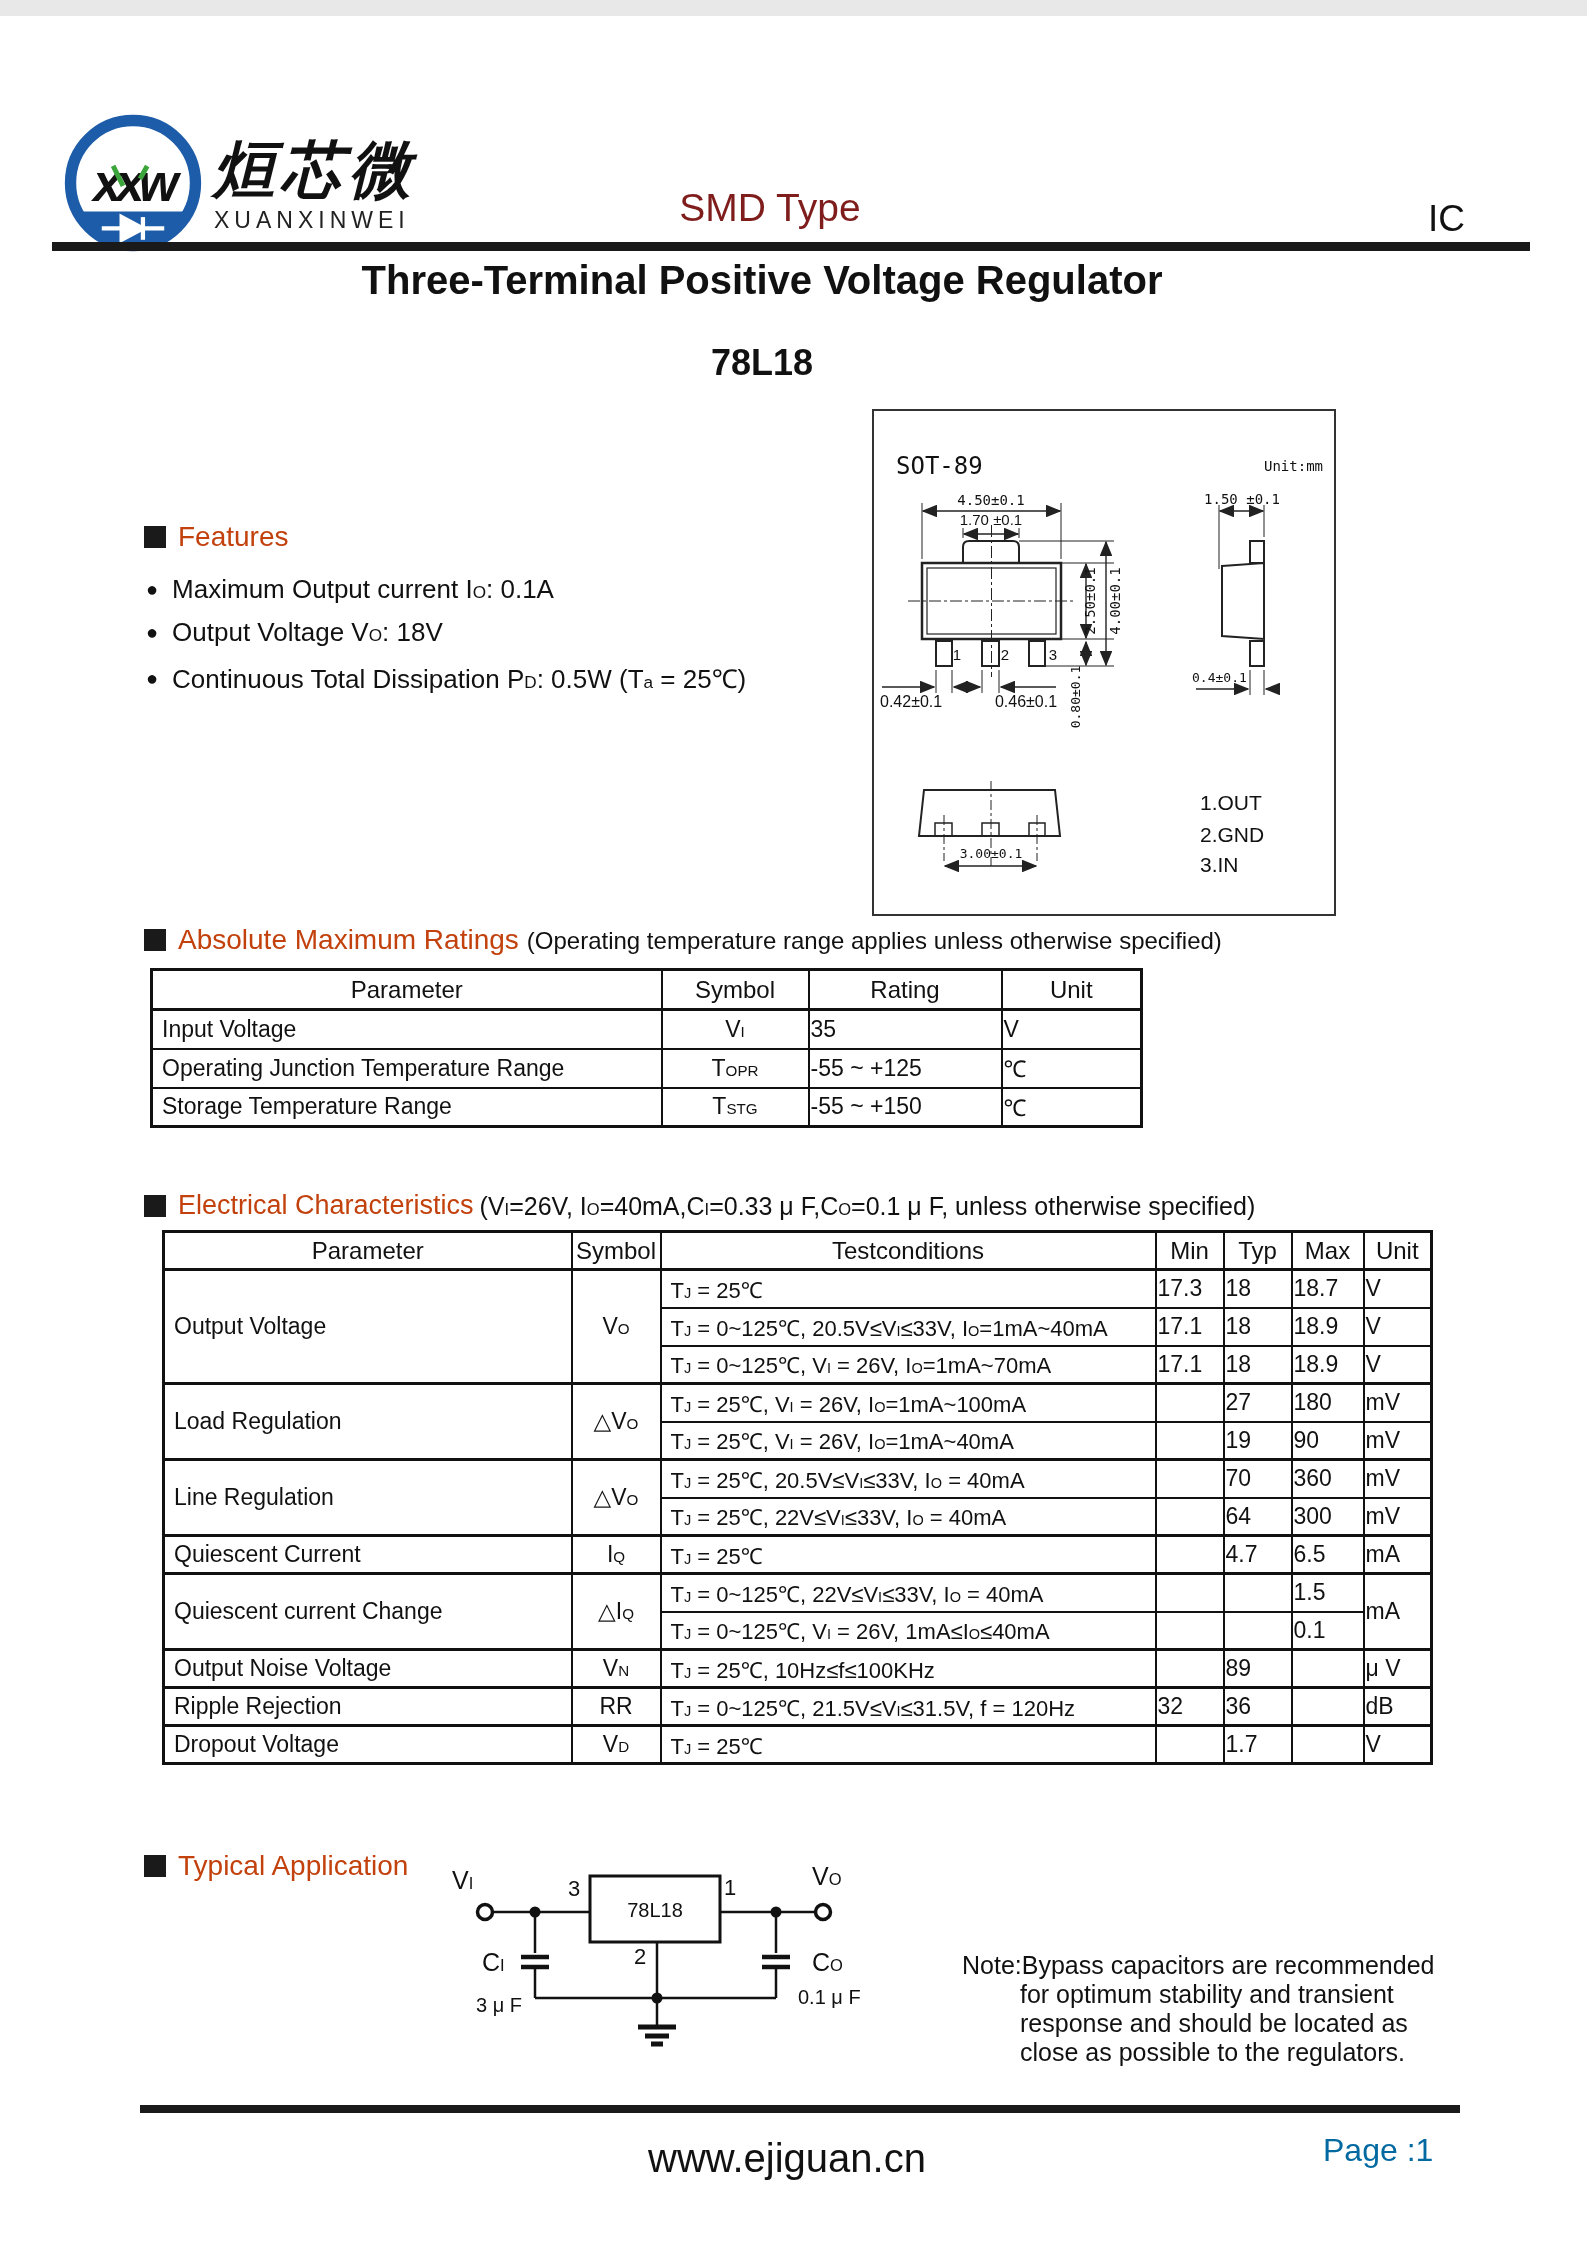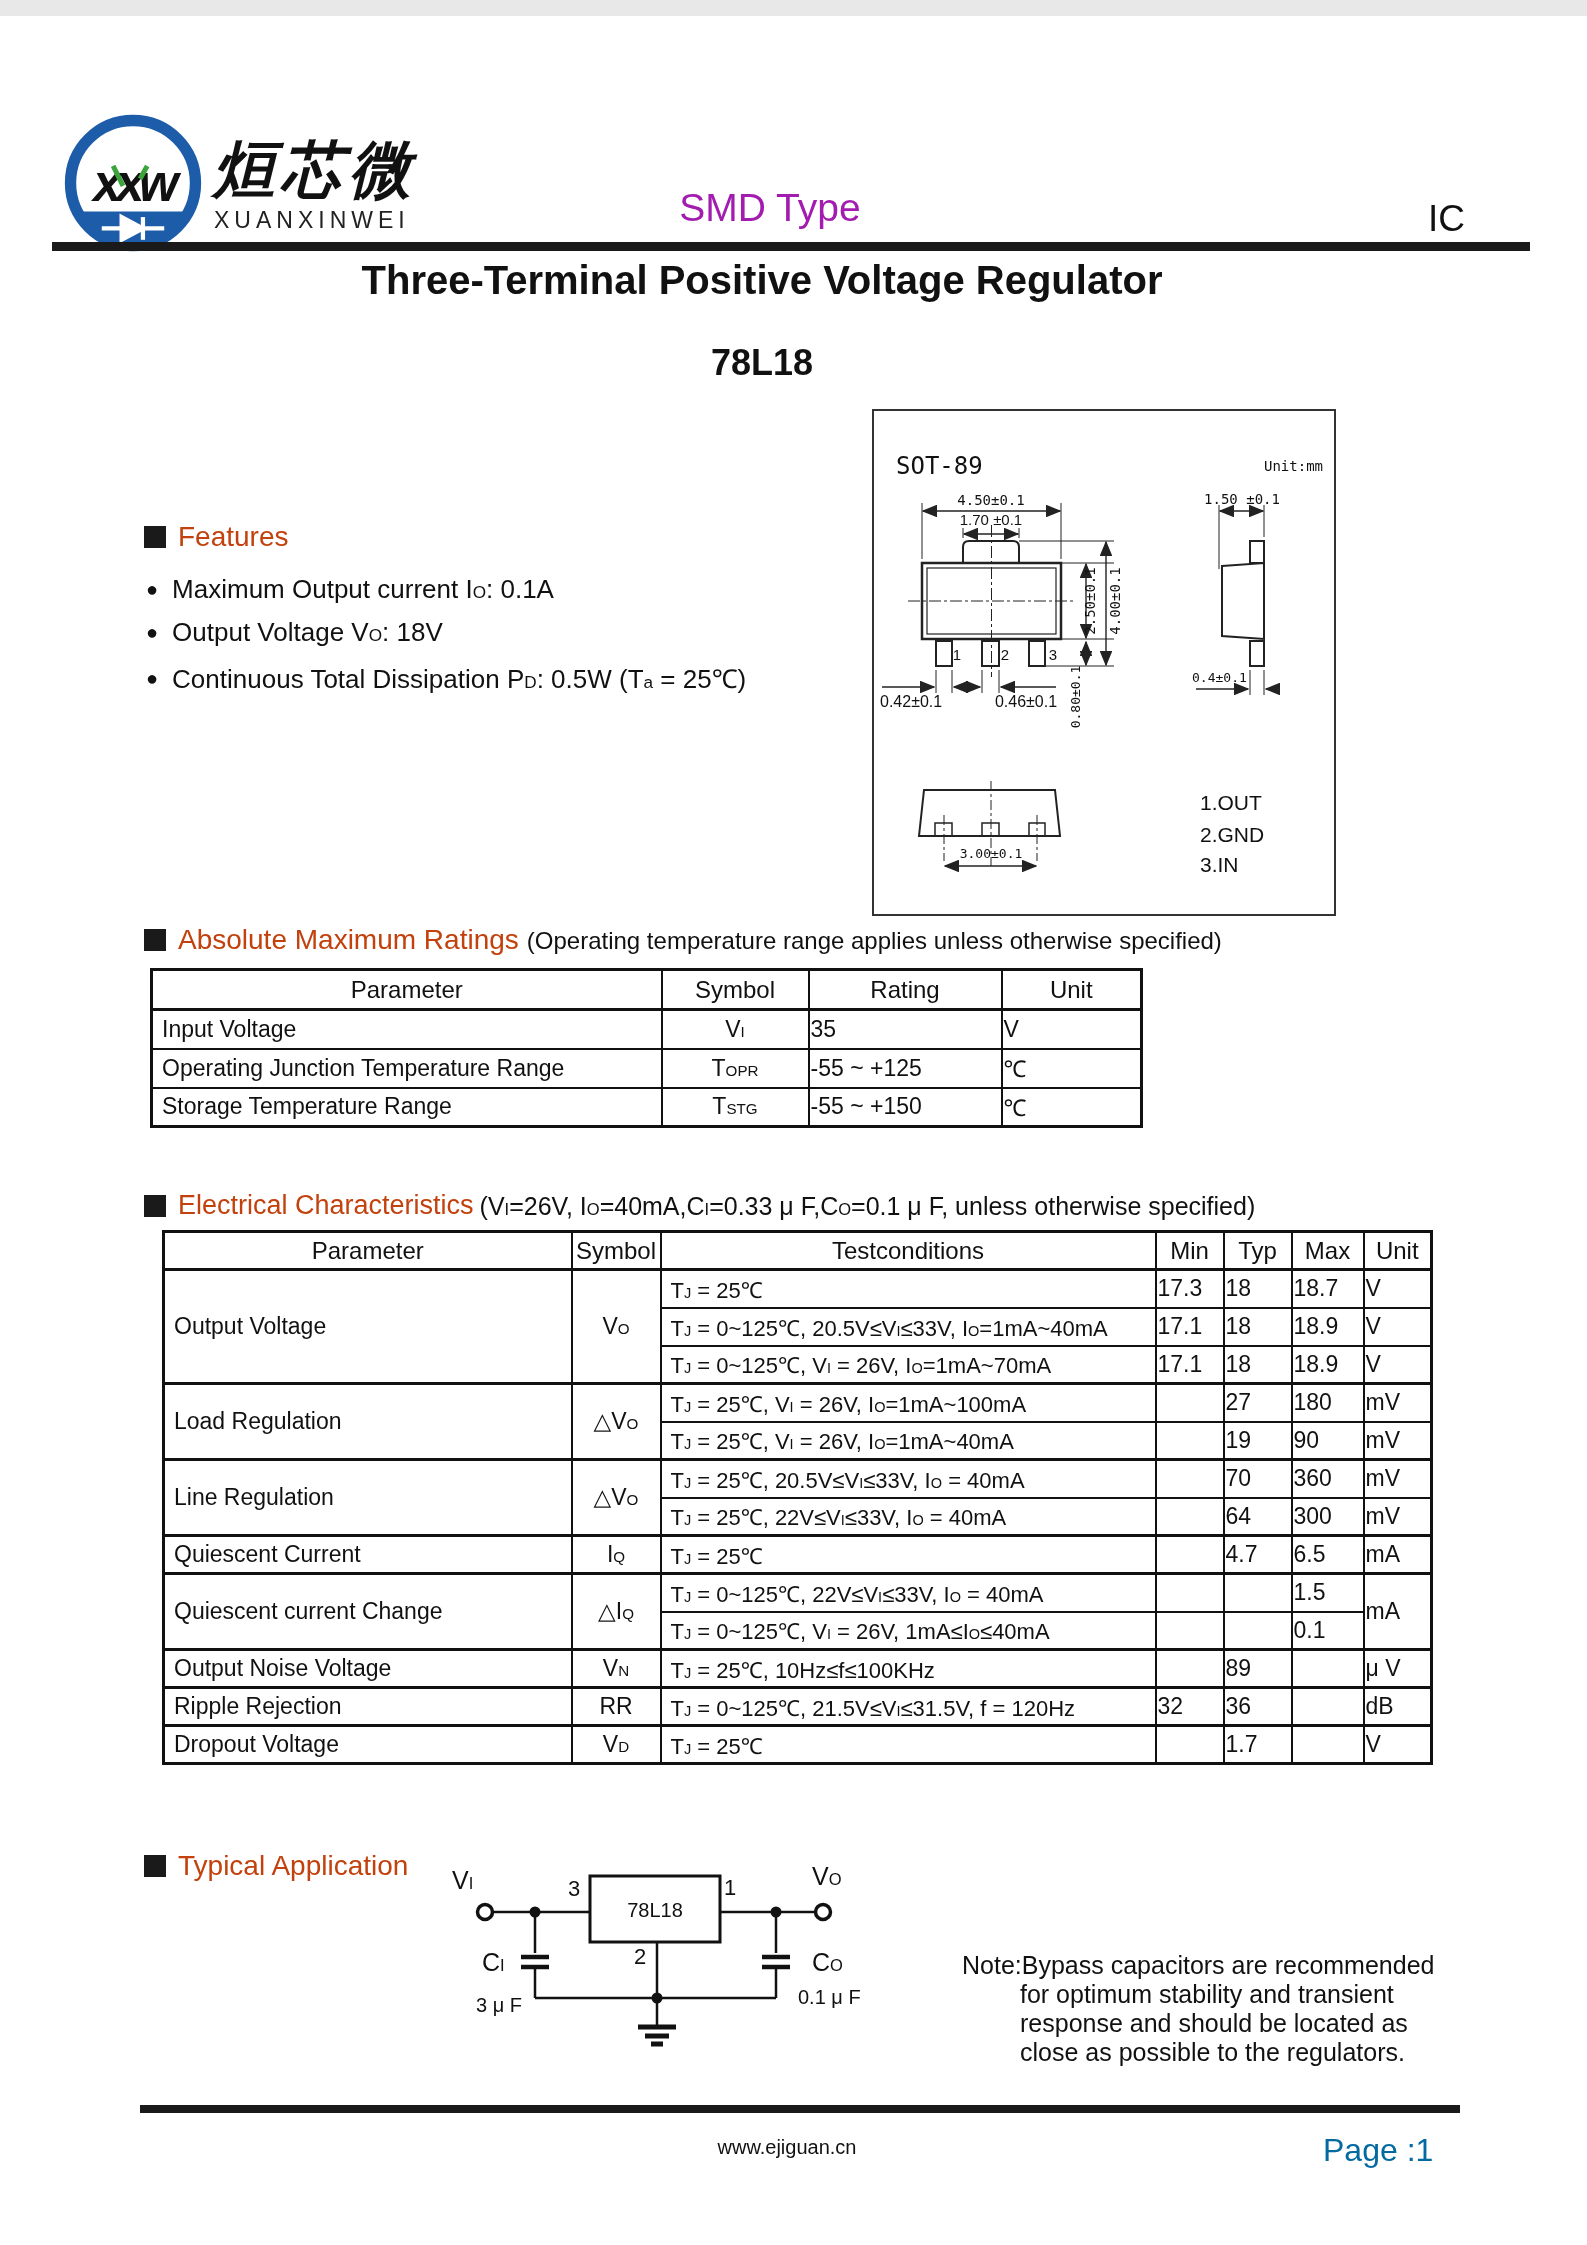--- a/index.html
+++ b/index.html
@@ -3,21 +3,21 @@
 <meta charset="utf-8">
 <style>
   html,body{margin:0;padding:0;background:#e8e8e8;}
   #page{position:relative;width:1587px;height:2245px;background:#ffffff;margin:16px auto;
         font-family:"Liberation Sans",sans-serif;color:#1a1a1a;overflow:hidden;}
   .abs{position:absolute;}
   sub{font-size:66%;vertical-align:baseline;line-height:0;}
   
   .brand-cn{font-size:62px;font-weight:bold;letter-spacing:6px;color:#111;font-style:italic;}
   .brand-en{font-size:23px;letter-spacing:5px;color:#222;}
-  .doc-type{font-size:39px;color:#a21caf;text-align:center;}
+  .doc-type{font-size:39px;color:#7f1d1d;text-align:center;}
   .ic-lab{font-size:37px;color:#111;}
   .rule{background:#1a1a1a;}
   
   .title-main{font-size:40px;font-weight:bold;text-align:center;color:#111;}
   .title-part{font-size:36px;font-weight:bold;text-align:center;color:#111;}
   
   .sec-head{display:flex;align-items:flex-start;white-space:nowrap;}
   .sq{display:inline-block;width:22px;height:22px;background:#1a1a1a;margin-right:12px;margin-top:5px;}
   .sec-label{font-size:28px;color:#c2410c;}
   .sec-note{font-size:24px;color:#111;margin-left:8px;padding-top:3px;}
@@ -34,21 +34,21 @@
   td.param{font-size:23px;text-align:left;padding-left:9px;white-space:nowrap;}
   td.sym{font-size:23px;text-align:center;}
   td.cond{font-size:22px;text-align:left;padding-left:9px;white-space:nowrap;}
   td.num{font-size:23px;text-align:left;white-space:nowrap;}
   tr.gs td{border-top:3px solid #111;}
   
   .cir-lab{font-size:25px;color:#111;white-space:nowrap;}
   .cir-val{font-size:20px;color:#111;white-space:nowrap;}
   .note-line{font-size:25px;color:#111;white-space:nowrap;}
   
-  .foot-site{font-size:20px;text-align:center;color:#111;}
+  .foot-site{font-size:40px;text-align:center;color:#111;}
   .foot-page{font-size:32px;color:#0369a1;}
   
   svg text{fill:#111;}
   .mono{font-family:"DejaVu Sans Mono",monospace;}
   .sans{font-family:"Liberation Sans",sans-serif;}
 </style>
 </head>
 <body>
 
 <div id="page">

